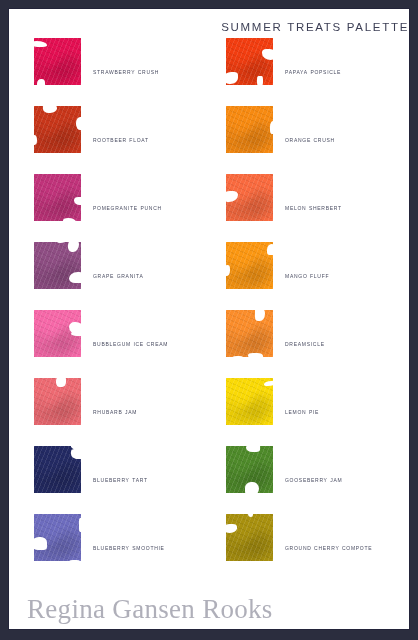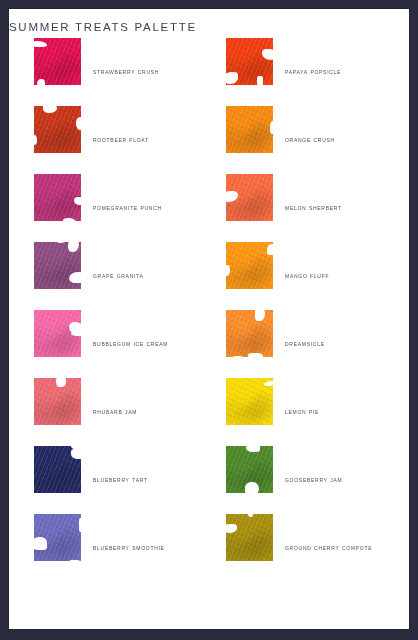--- a/index.html
+++ b/index.html
@@ -28,21 +28,21 @@
     width: 100%;
     height: 100%;
     box-sizing: border-box;
     background: #ffffff;
     border: 1px solid #23243a;
     overflow: hidden;
   }
 
   
   .page-title {
-    text-align: left;
+    text-align: right;
     margin: 12px 0 0 0;
     font-family: "Liberation Sans", sans-serif;
     font-size: 11.5px;
     font-weight: 400;
     letter-spacing: 1.7px;
     color: #3c3f55;
     white-space: nowrap;
   }
 
   
@@ -277,15 +277,16 @@
           <div class="swatch" style="background-color: rgb(168, 144, 14);">
             <div class="tex"></div>
             <div class="tex2"></div>
             <div class="bite" style="width: 14px; height: 9.4px; border-radius: 56% 36% 59% 56%; left: -3px; top: 10px;"></div>
             <div class="bite" style="width: 5.1px; height: 5.7px; border-radius: 46% 45% 57% 79%; top: -3px; left: 22px;"></div>
           </div>
           <div class="swatch-label">Ground Cherry Compote</div>
         </div>
       </div>
 
+    <div class="watermark">Regina Gansen Rooks</div>
 
   </div>
 </div>
 
 </body></html>

